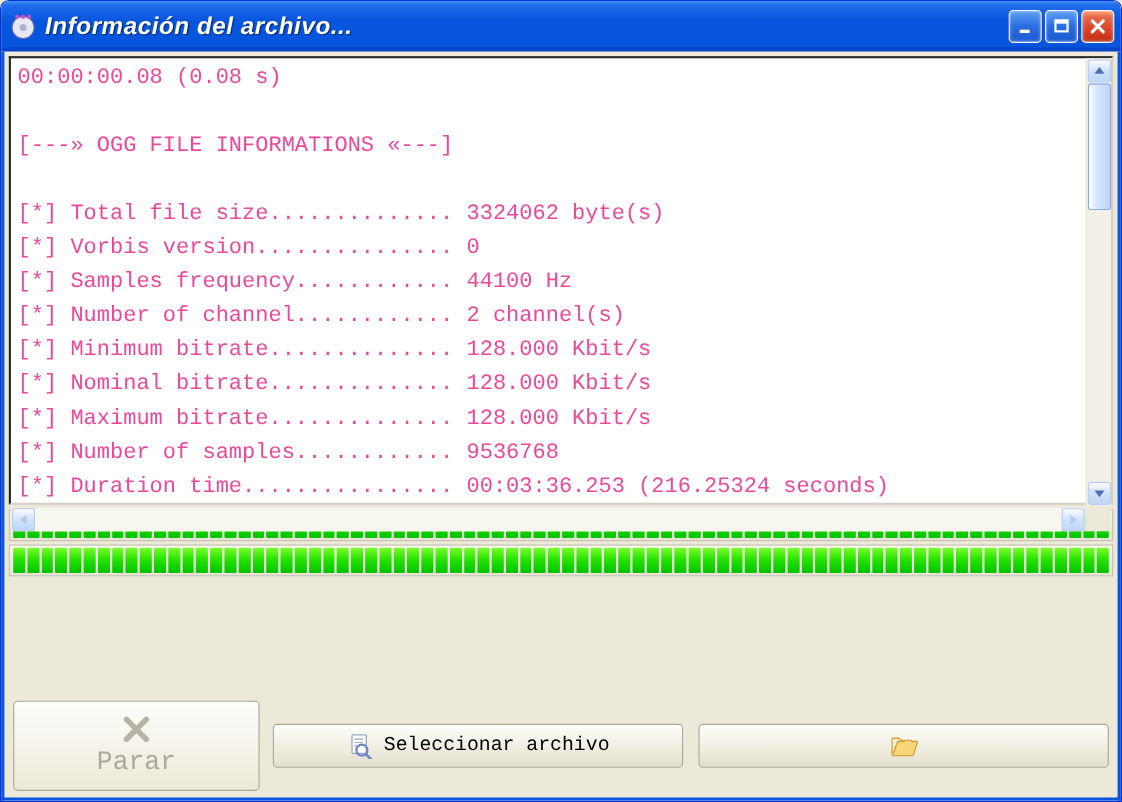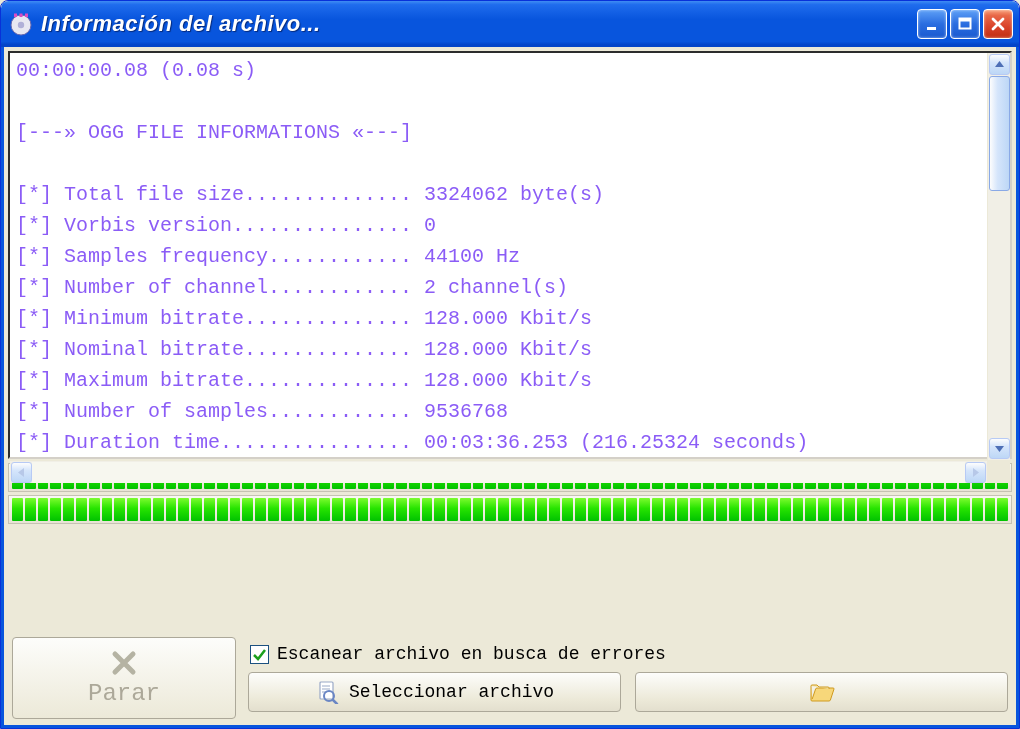--- a/index.html
+++ b/index.html
@@ -88,21 +88,21 @@
     display:flex;
   }
   .textbox {
     flex:1;
     font-family: "Courier New", monospace;
     font-size: 20px;
     line-height: 31px;
     white-space: pre;
     overflow: hidden;
     padding: 2px 6px;
-    color: #8b5cf6;
+    color: #ec4899;
   }
   .vscroll {
     width: 23px;
     background: #f1efe6;
     border-left:1px solid #ece9d8;
     display:flex; flex-direction:column;
     align-items:center;
     padding:1px;
   }
   .sbtn {
@@ -465,28 +465,20 @@
     <div class="bottom">
       <div class="stop-btn">
         <span>
           <svg width="26" height="26" viewBox="0 0 26 26">
               <path d="M4 4 L22 22 M22 4 L4 22" stroke="#b5b3a3" stroke-width="5" stroke-linecap="round"></path>
             </svg>
         </span>
         <span>Parar</span>
       </div>
       <div class="right-col">
-        <div class="check-row">
-          <span class="chk">
-            <svg width="15" height="15" viewBox="0 0 15 15">
-                <path d="M2 8 L6 12 L13 3" fill="none" stroke="#1ca01c" stroke-width="2.5"></path>
-              </svg>
-          </span>
-          <span>Escanear archivo en busca de errores</span>
-        </div>
         <div class="btn-row">
           <div class="btn">
             <span>
               <svg width="24" height="24" viewBox="0 0 24 24">
                 <rect x="5" y="2" width="13" height="17" rx="1" fill="#fff" stroke="#9aa9c7" stroke-width="1.2"></rect>
                 <path d="M7 6 h8 M7 9 h8 M7 12 h5" stroke="#9aa9c7" stroke-width="1.1"></path>
                 <circle cx="14" cy="16" r="5" fill="none" stroke="#6a86c4" stroke-width="2"></circle>
                 <path d="M18 20 L22 24" stroke="#6a86c4" stroke-width="2.5" stroke-linecap="round"></path>
               </svg>
             </span>

